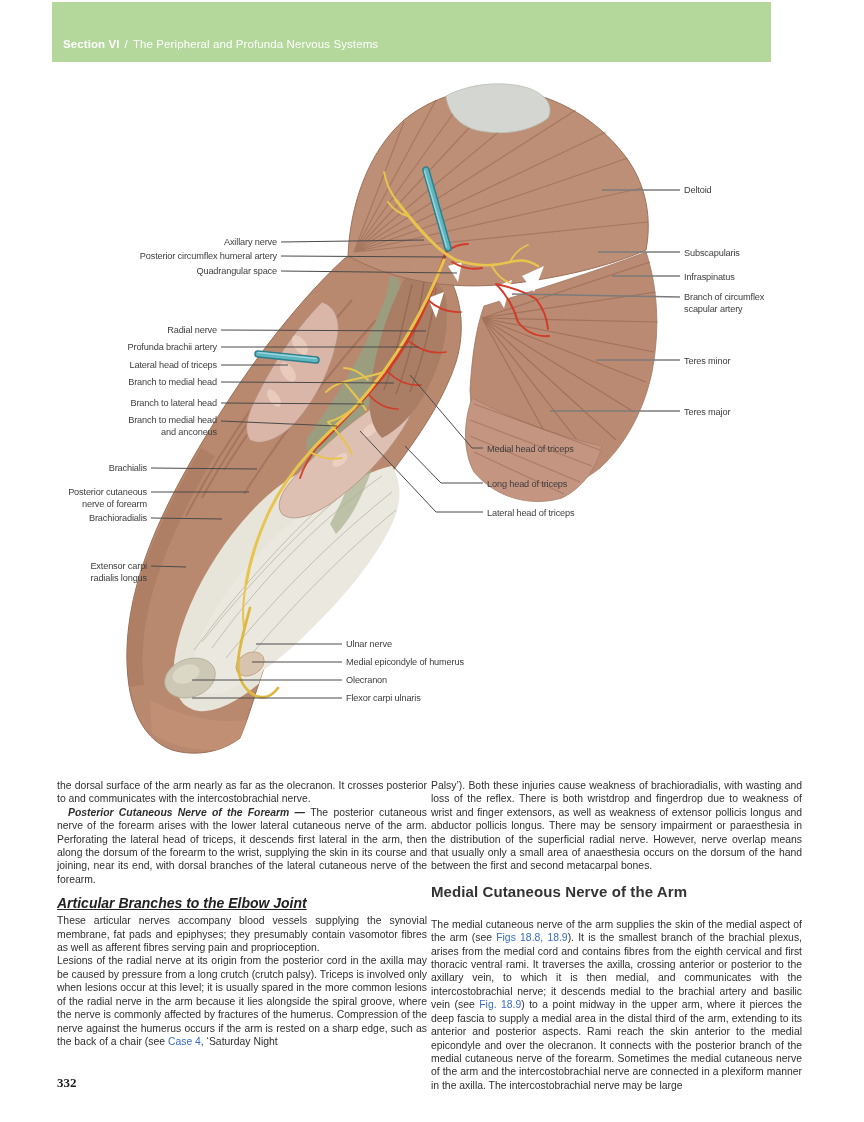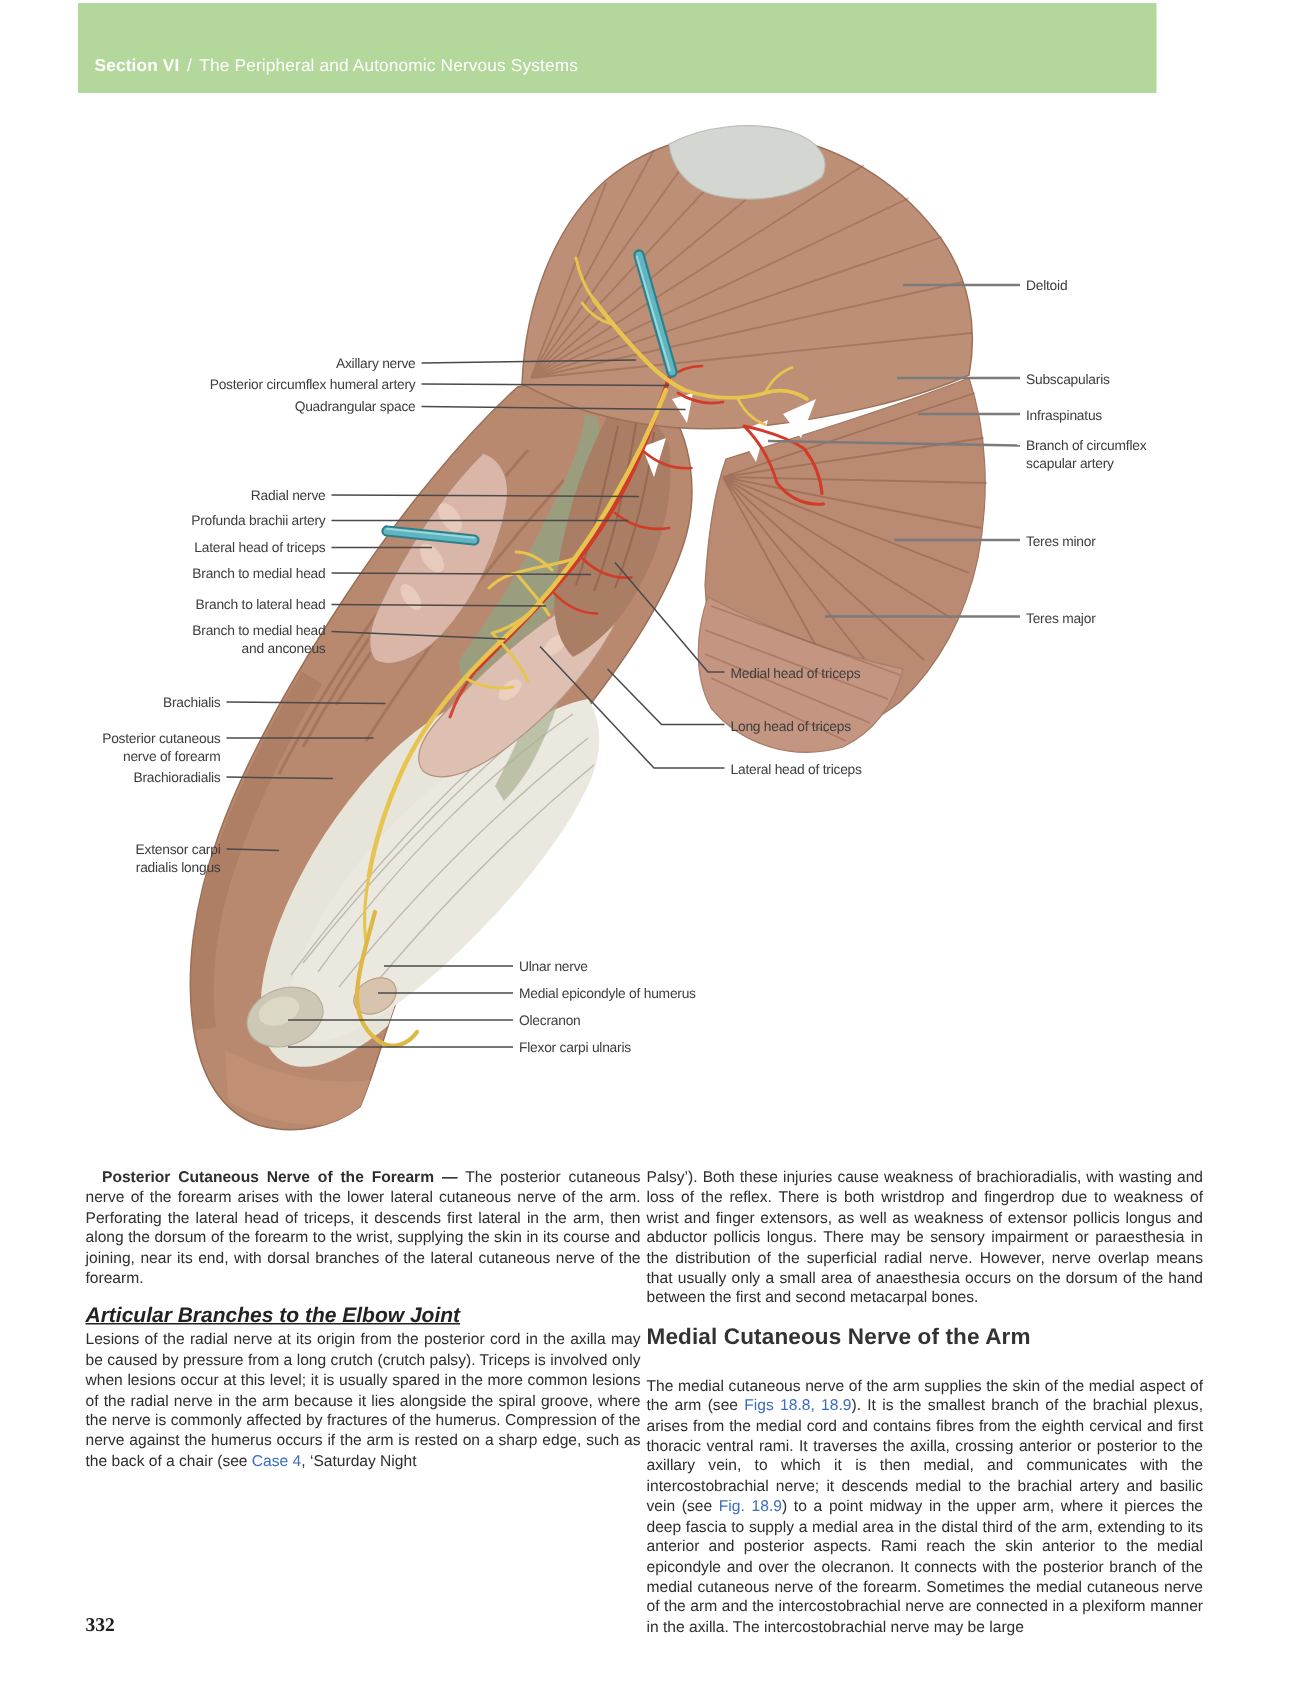--- a/index.html
+++ b/index.html
@@ -17,36 +17,36 @@
 
   .caption{position:absolute;left:57px;top:733px;width:751px;text-align:center;font-size:10.3px;color:#3f3f3f;}
   .fig-num{color:#f2a33c;font-weight:bold;margin-right:6px;}
   .fig-txt{font-style:italic;}
 
   .col{position:absolute;top:779px;width:370px;font-size:10.4px;line-height:13.4px;text-align:justify;color:#2e2e2e;}
   .col-left{left:57px;}
   .col-right{left:431px;width:371px;}
   .col p{margin:0;}
   .col p.indent{text-indent:11px;}
-  .lead{font-weight:bold;}
+  .lead{font-weight:bold;font-style:italic;}
   .h-it{font-style:italic;font-weight:bold;font-size:14px;line-height:16px;margin:9px 0 3px 0;color:#222;text-align:left;text-decoration:underline;}
   .h-sans{font-size:15px;font-weight:600;line-height:17px;margin:10px 0 18px 0;color:#333;text-align:left;letter-spacing:.1px;}
   .ref{color:#3a6cc1;text-decoration:none;cursor:pointer;}
 
   .pagenum{position:absolute;left:57px;top:1075px;font-family:"Liberation Serif",serif;font-weight:bold;font-size:13px;color:#1d1d1d;}
 </style>
 </head>
 <body>
 
 <div class="page">
 
   <div class="header-bar">
     <span class="sec">Section VI</span>
     <span class="sep">/</span>
-    <span class="ttl">The Peripheral and Autonomic Nervous Systems</span>
+    <span class="ttl">The Peripheral and Profunda Nervous Systems</span>
   </div>
 
   <svg class="figure-svg" width="864" height="672" viewBox="0 83 864 672">
     <defs>
       <clipPath id="armClip">
         <path d="M345,258 C310,290 268,340 230,398 C196,450 164,505 146,556 C130,600 122,648 130,692 C136,722 150,742 172,750 C196,757 222,752 240,738 C252,710 258,680 272,648 C296,596 330,552 364,508 C400,462 440,412 456,362 C466,330 462,292 442,266 C414,252 375,250 345,258 Z"></path>
       </clipPath>
     </defs>
 
     <g>
@@ -191,22 +191,24 @@
         <text x="684" y="364" text-anchor="start" class="flabel">Teres minor</text>
         <text x="684" y="415" text-anchor="start" class="flabel">Teres major</text>
         <text x="487" y="452" text-anchor="start" class="flabel">Medial head of triceps</text>
         <text x="487" y="487" text-anchor="start" class="flabel">Long head of triceps</text>
         <text x="487" y="516" text-anchor="start" class="flabel">Lateral head of triceps</text>
       </g>
   </svg>
 
 
   <div class="col col-left">
+    <p>the dorsal surface of the arm nearly as far as the olecranon. It crosses posterior to and communicates with the intercostobrachial nerve.</p>
     <p class="indent"><span class="lead">Posterior Cutaneous Nerve of the Forearm — </span><span>The posterior cutaneous nerve of the forearm arises with the lower lateral cutaneous nerve of the arm. Perforating the lateral head of triceps, it descends first lateral in the arm, then along the dorsum of the forearm to the wrist, supplying the skin in its course and joining, near its end, with dorsal branches of the lateral cutaneous nerve of the forearm.</span></p>
     <div class="h-it">Articular Branches to the Elbow Joint</div>
+    <p>These articular nerves accompany blood vessels supplying the synovial membrane, fat pads and epiphyses; they presumably contain vasomotor fibres as well as afferent fibres serving pain and proprioception.</p>
     <p><span>Lesions of the radial nerve at its origin from the posterior cord in the axilla may be caused by pressure from a long crutch (crutch palsy). Triceps is involved only when lesions occur at this level; it is usually spared in the more common lesions of the radial nerve in the arm because it lies alongside the spiral groove, where the nerve is commonly affected by fractures of the humerus. Compression of the nerve against the humerus occurs if the arm is rested on a sharp edge, such as the back of a chair (see </span><a class="ref">Case 4</a><span>, ‘Saturday Night</span></p>
   </div>
 
   <div class="col col-right">
     <p>Palsy’). Both these injuries cause weakness of brachioradialis, with wasting and loss of the reflex. There is both wristdrop and fingerdrop due to weakness of wrist and finger extensors, as well as weakness of extensor pollicis longus and abductor pollicis longus. There may be sensory impairment or paraesthesia in the distribution of the superficial radial nerve. However, nerve overlap means that usually only a small area of anaesthesia occurs on the dorsum of the hand between the first and second metacarpal bones.</p>
     <div class="h-sans">Medial Cutaneous Nerve of the Arm</div>
     <p><span>The medial cutaneous nerve of the arm supplies the skin of the medial aspect of the arm (see </span><a class="ref">Figs 18.8, 18.9</a><span>). It is the smallest branch of the brachial plexus, arises from the medial cord and contains fibres from the eighth cervical and first thoracic ventral rami. It traverses the axilla, crossing anterior or posterior to the axillary vein, to which it is then medial, and communicates with the intercostobrachial nerve; it descends medial to the brachial artery and basilic vein (see </span><a class="ref">Fig. 18.9</a><span>) to a point midway in the upper arm, where it pierces the deep fascia to supply a medial area in the distal third of the arm, extending to its anterior and posterior aspects. Rami reach the skin anterior to the medial epicondyle and over the olecranon. It connects with the posterior branch of the medial cutaneous nerve of the forearm. Sometimes the medial cutaneous nerve of the arm and the intercostobrachial nerve are connected in a plexiform manner in the axilla. The intercostobrachial nerve may be large</span></p>
   </div>
 
   <div class="pagenum">332</div>

